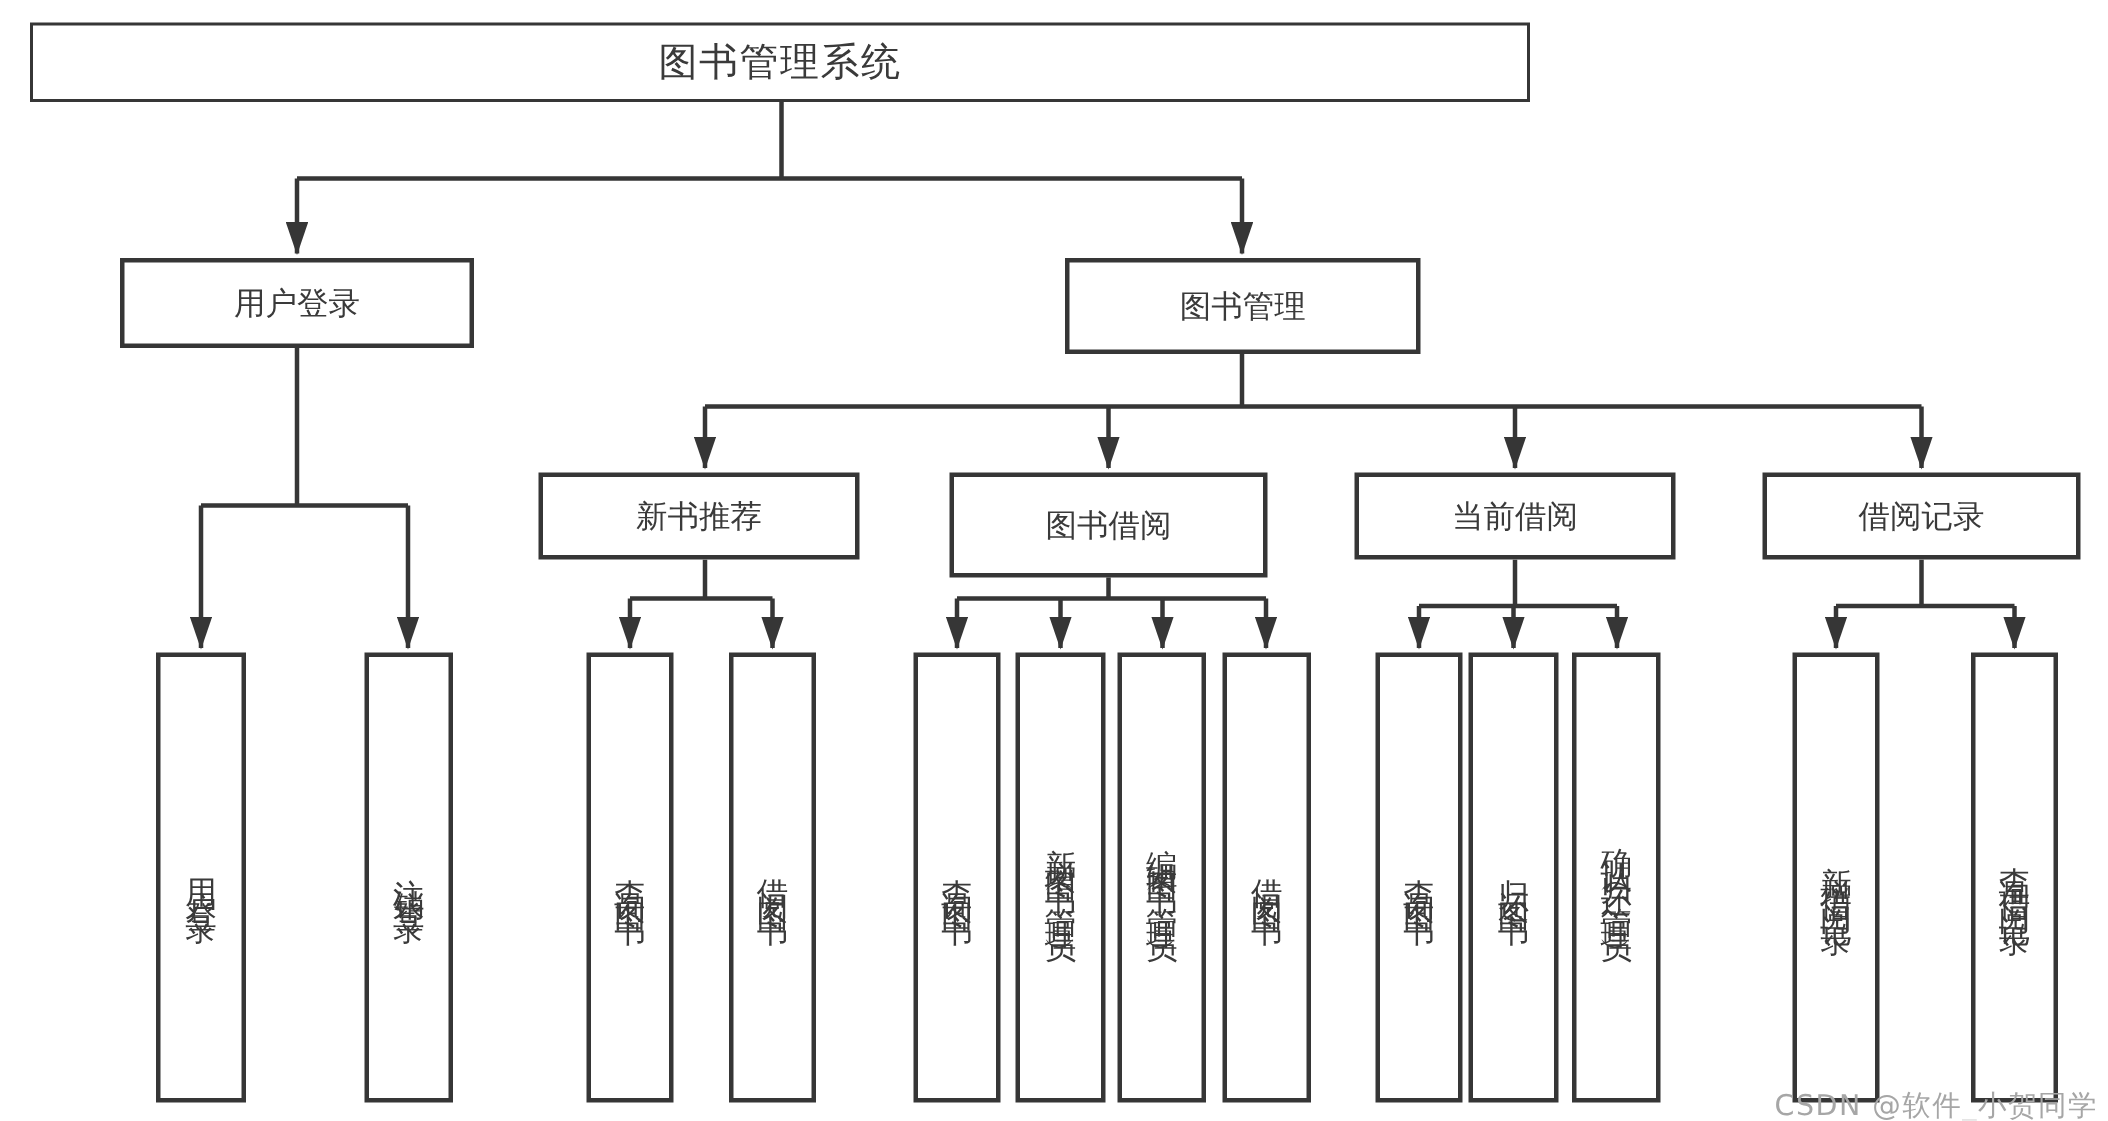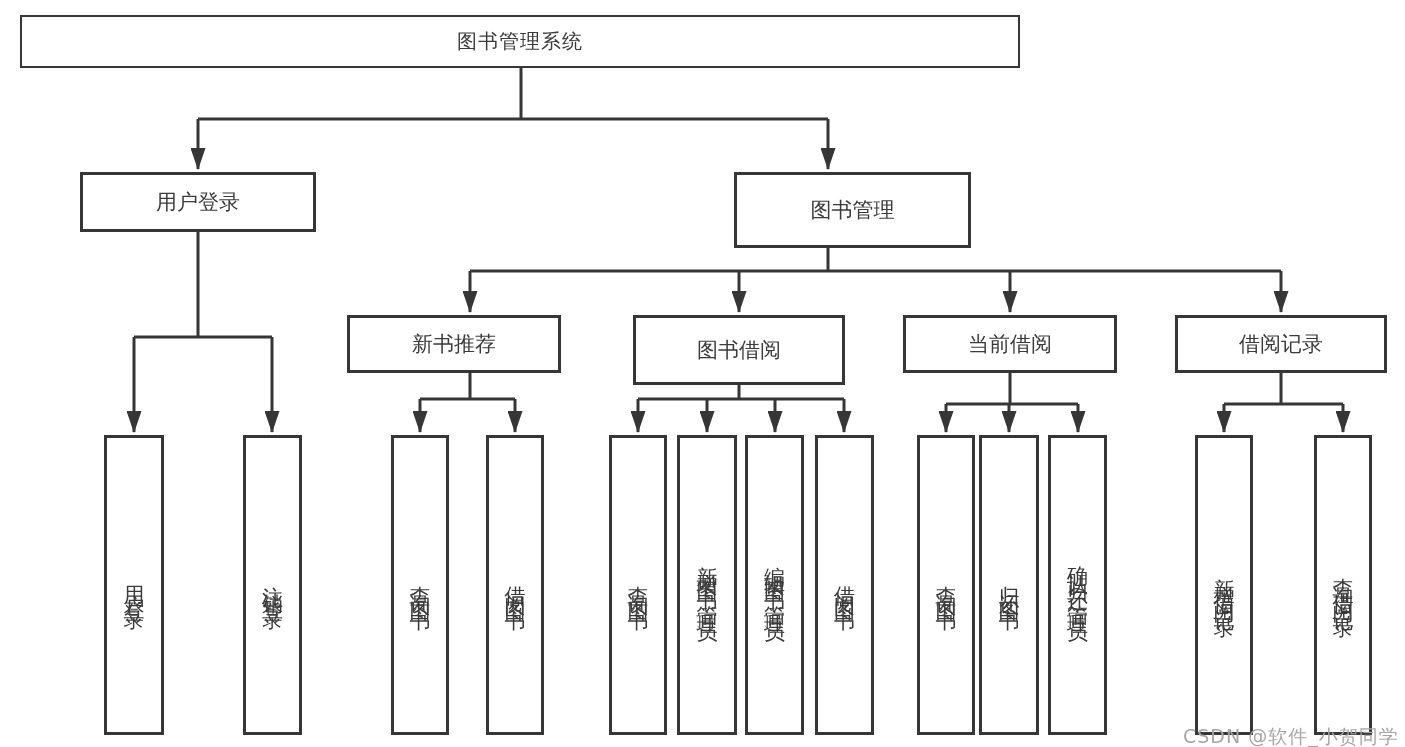--- a/index.html
+++ b/index.html
@@ -24,21 +24,21 @@
     display: flex;
     align-items: center;
     justify-content: center;
     color: #3a3a3a;
     font-size: 21px;
     white-space: nowrap;
     z-index: 2;
   }
   .node.root {
     border-width: 2px;
-    font-size: 20px;
+    font-size: 26px;
     letter-spacing: 1px;
   }
   .node.vert {
     writing-mode: vertical-rl;
     letter-spacing: 8px;
     font-size: 21px;
     padding: 4px 0;
   }
   .watermark {
     position: absolute;
@@ -95,23 +95,23 @@
 
       <path d="M1281 373 V404 M1224 404 H1343"></path>
       <line x1="1224" y1="404" x2="1224" y2="432" marker-end="url(#arrow)"></line>
       <line x1="1343" y1="404" x2="1343" y2="432" marker-end="url(#arrow)"></line>
     </g>
   </svg>
 
   <div class="node root" style="left:20px; top:15px; width:1000px; height:53px;">图书管理系统</div>
 
   <div class="node" style="left:80px; top:172px; width:236px; height:60px;">用户登录</div>
-  <div class="node" style="left:710px; top:172px; width:237px; height:76px;margin-left:24px;">图书管理</div>
+  <div class="node" style="left:710px; top:172px; width:237px; height:64px;">图书管理</div>
 
-  <div class="node" style="left:347px; top:315px; width:214px; height:58px;">新书推荐</div>
+  <div class="node" style="left:359px; top:315px; width:214px; height:58px;">新书推荐</div>
   <div class="node" style="left:633px; top:315px; width:212px; height:70px;">图书借阅</div>
   <div class="node" style="left:903px; top:315px; width:214px; height:58px;font-family:Liberation Mono, monospace;">当前借阅</div>
   <div class="node" style="left:1175px; top:315px; width:212px; height:58px;">借阅记录</div>
 
   <div class="node vert" style="left:104px; top:435px; width:60px; height:300px;">用户登录</div>
   <div class="node vert" style="left:243px; top:435px; width:59px; height:300px;">注销登录</div>
 
   <div class="node vert" style="left:391px; top:435px; width:58px; height:300px;">查询图书</div>
   <div class="node vert" style="left:486px; top:435px; width:58px; height:300px;">借阅图书</div>
 

